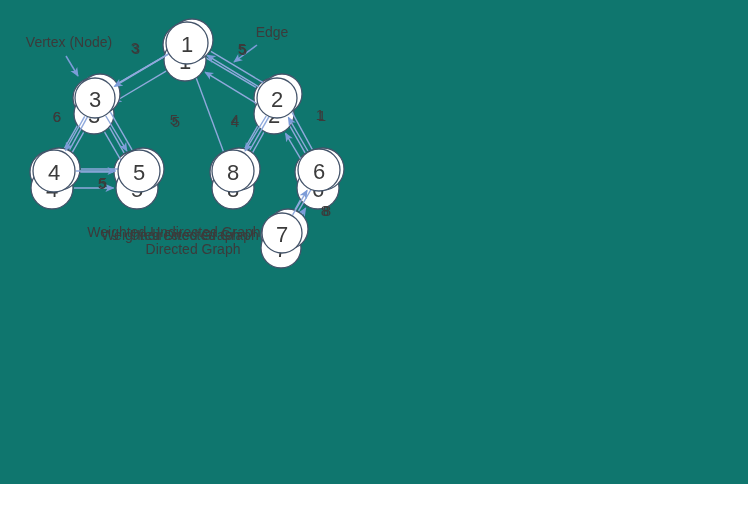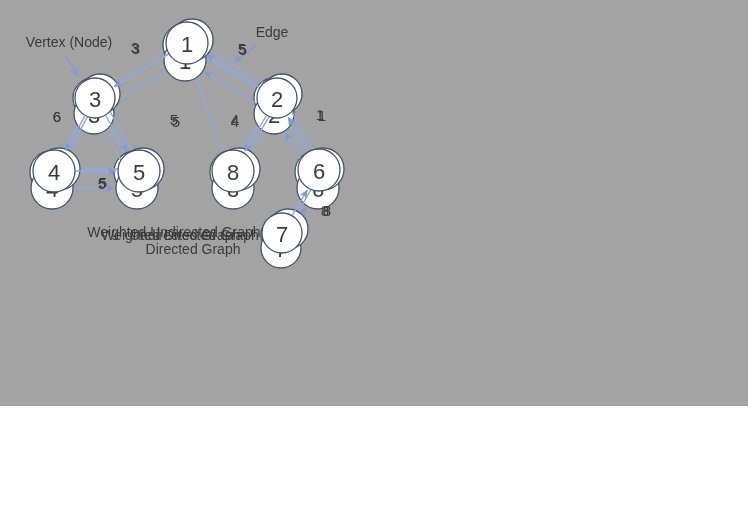--- a/index.html
+++ b/index.html
@@ -4,22 +4,22 @@
 <style>
   html, body {
     margin: 0;
     padding: 0;
     background: #ffffff;
     font-family: "Liberation Sans", sans-serif;
   }
   .canvas {
     position: relative;
     width: 748px;
-    height: 406px;
-    background: #a3a3a3;
+    height: 484px;
+    background: #0f766e;
     overflow: hidden;
   }
   .quad {
     position: absolute;
     margin: 0;
     width: 374px;
     height: 264px;
   }
   .quad svg { display: block; width: 374px; height: 264px; }
   #quad-0 { left: 0;   top: 0;   }

